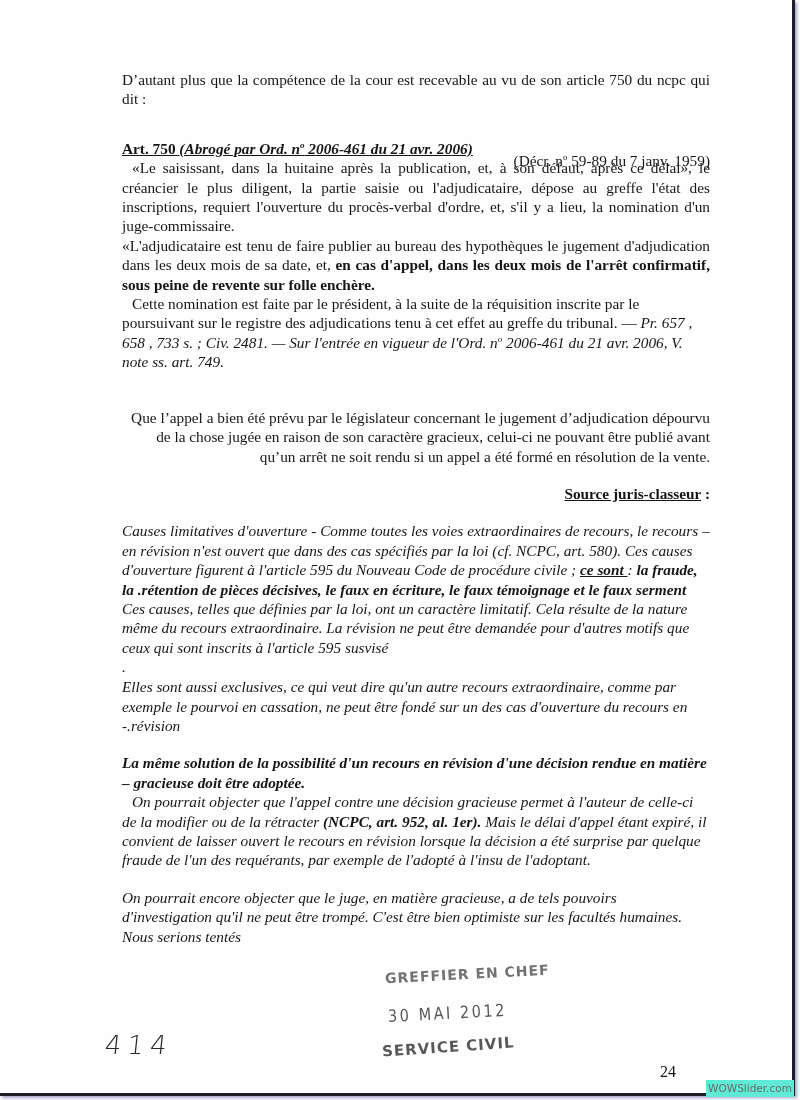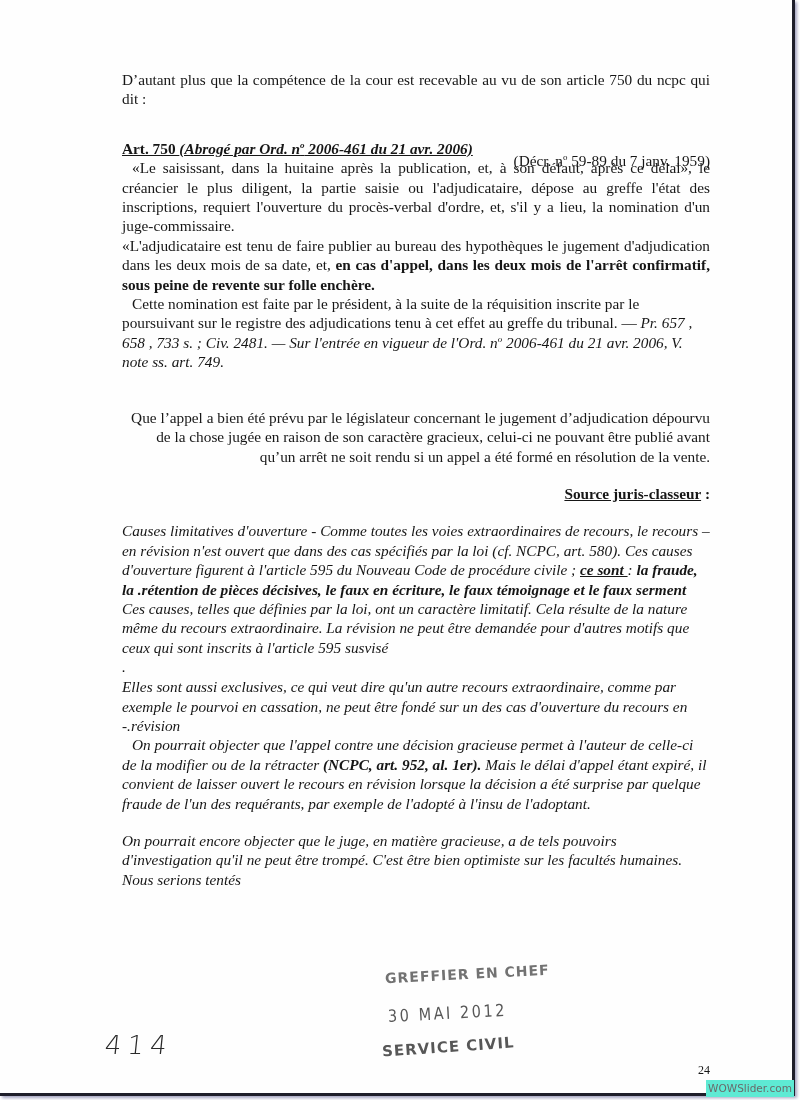--- a/index.html
+++ b/index.html
@@ -39,21 +39,21 @@
       font-family: "DejaVu Sans", sans-serif; font-size: 26px; letter-spacing: 6px;
       color: #2a2a2a; transform: skewX(-6deg); font-weight: 300;
     }
     .stamp {
       position: absolute; font-family: "DejaVu Sans", sans-serif; color: #3a3a3a;
       letter-spacing: 1px; opacity: .85;
     }
     .stamp-greffe { left: 385px; top: 966px; font-size: 14px; transform: rotate(-3deg); font-weight: bold; color:#5a5a5a; }
     .stamp-date { left: 388px; top: 1006px; font-size: 17px; transform: rotate(-3deg) scaleX(0.85); transform-origin: left; letter-spacing: 3px; }
     .stamp-service { left: 382px; top: 1038px; font-size: 15px; transform: rotate(-4deg); font-weight: bold; letter-spacing: 1px; }
-    .pagenum { position: absolute; left: 698px; top: 1063px; font-size: 12px; }
+    .pagenum { position: absolute; left: 660px; top: 1063px; font-size: 16px; }
     .watermark {
       position: absolute; left: 706px; top: 1080px; width: 88px; height: 17px;
       background: #5eead4; color: #6a6a6a;
       font-family: "DejaVu Sans", sans-serif; font-size: 10.5px; line-height: 17px; text-align: center;
     }
   </style>
 </head>
 <body>
 
 <div class="frame"></div>
@@ -73,20 +73,21 @@
 
   <p class="center" style="margin-top:36px">Que l’appel a bien été prévu par le législateur concernant le jugement d’adjudication dépourvu de la chose jugée en raison de son caractère gracieux, celui-ci ne pouvant être publié avant qu’un arrêt ne soit rendu si un appel a été formé en résolution de la vente.</p>
 
   <p class="center gap18 b"><span class="u">Source juris-classeur</span><span> :</span></p>
 
   <div class="it gap18">
     <p><span>Causes limitatives d'ouverture - Comme toutes les voies extraordinaires de recours, le recours – en révision n'est ouvert que dans des cas spécifiés par la loi (cf.  NCPC, art. 580). Ces causes d'ouverture figurent à l'article 595 du Nouveau Code de procédure civile ; </span><span class="b u">ce sont </span><span>: </span><span class="b">la fraude, la .rétention de pièces décisives, le faux en écriture, le faux témoignage et le faux serment</span></p>
     <p>Ces causes, telles que définies par la loi, ont un caractère limitatif. Cela résulte de la nature même du recours extraordinaire. La révision ne peut être demandée pour d'autres motifs que ceux qui sont inscrits à l'article 595 susvisé</p>
     <p style="margin-top:4px;line-height:12px">.</p>
     <p style="margin-top:4px">Elles sont aussi exclusives, ce qui veut dire qu'un autre recours extraordinaire, comme par exemple le pourvoi en cassation, ne peut être fondé sur un des cas d'ouverture du recours en -.révision</p>
+    <p class="b gap18">La même solution de la possibilité d'un recours en révision d'une décision rendue en matière – gracieuse doit être adoptée.</p>
     <p class="ind"><span>On pourrait objecter que l'appel contre une décision gracieuse permet à l'auteur de celle-ci de la modifier ou de la rétracter  </span><span class="b">(NCPC, art. 952, al. 1er).</span><span> Mais le délai d'appel étant expiré, il convient de laisser ouvert le recours en révision lorsque la décision a été surprise par quelque fraude de l'un des requérants, par exemple de l'adopté à l'insu de l'adoptant.</span></p>
     <p class="gap18">On pourrait encore objecter que le juge, en matière gracieuse, a de tels pouvoirs d'investigation qu'il ne peut être trompé. C'est être bien optimiste sur les facultés humaines. Nous serions tentés</p>
   </div>
 </div>
 
 <div class="hand">414</div>
 <div class="stamp stamp-greffe">GREFFIER EN CHEF</div>
 <div class="stamp stamp-date">30 MAI 2012</div>
 <div class="stamp stamp-service">SERVICE CIVIL</div>
 <div class="pagenum">24</div>

